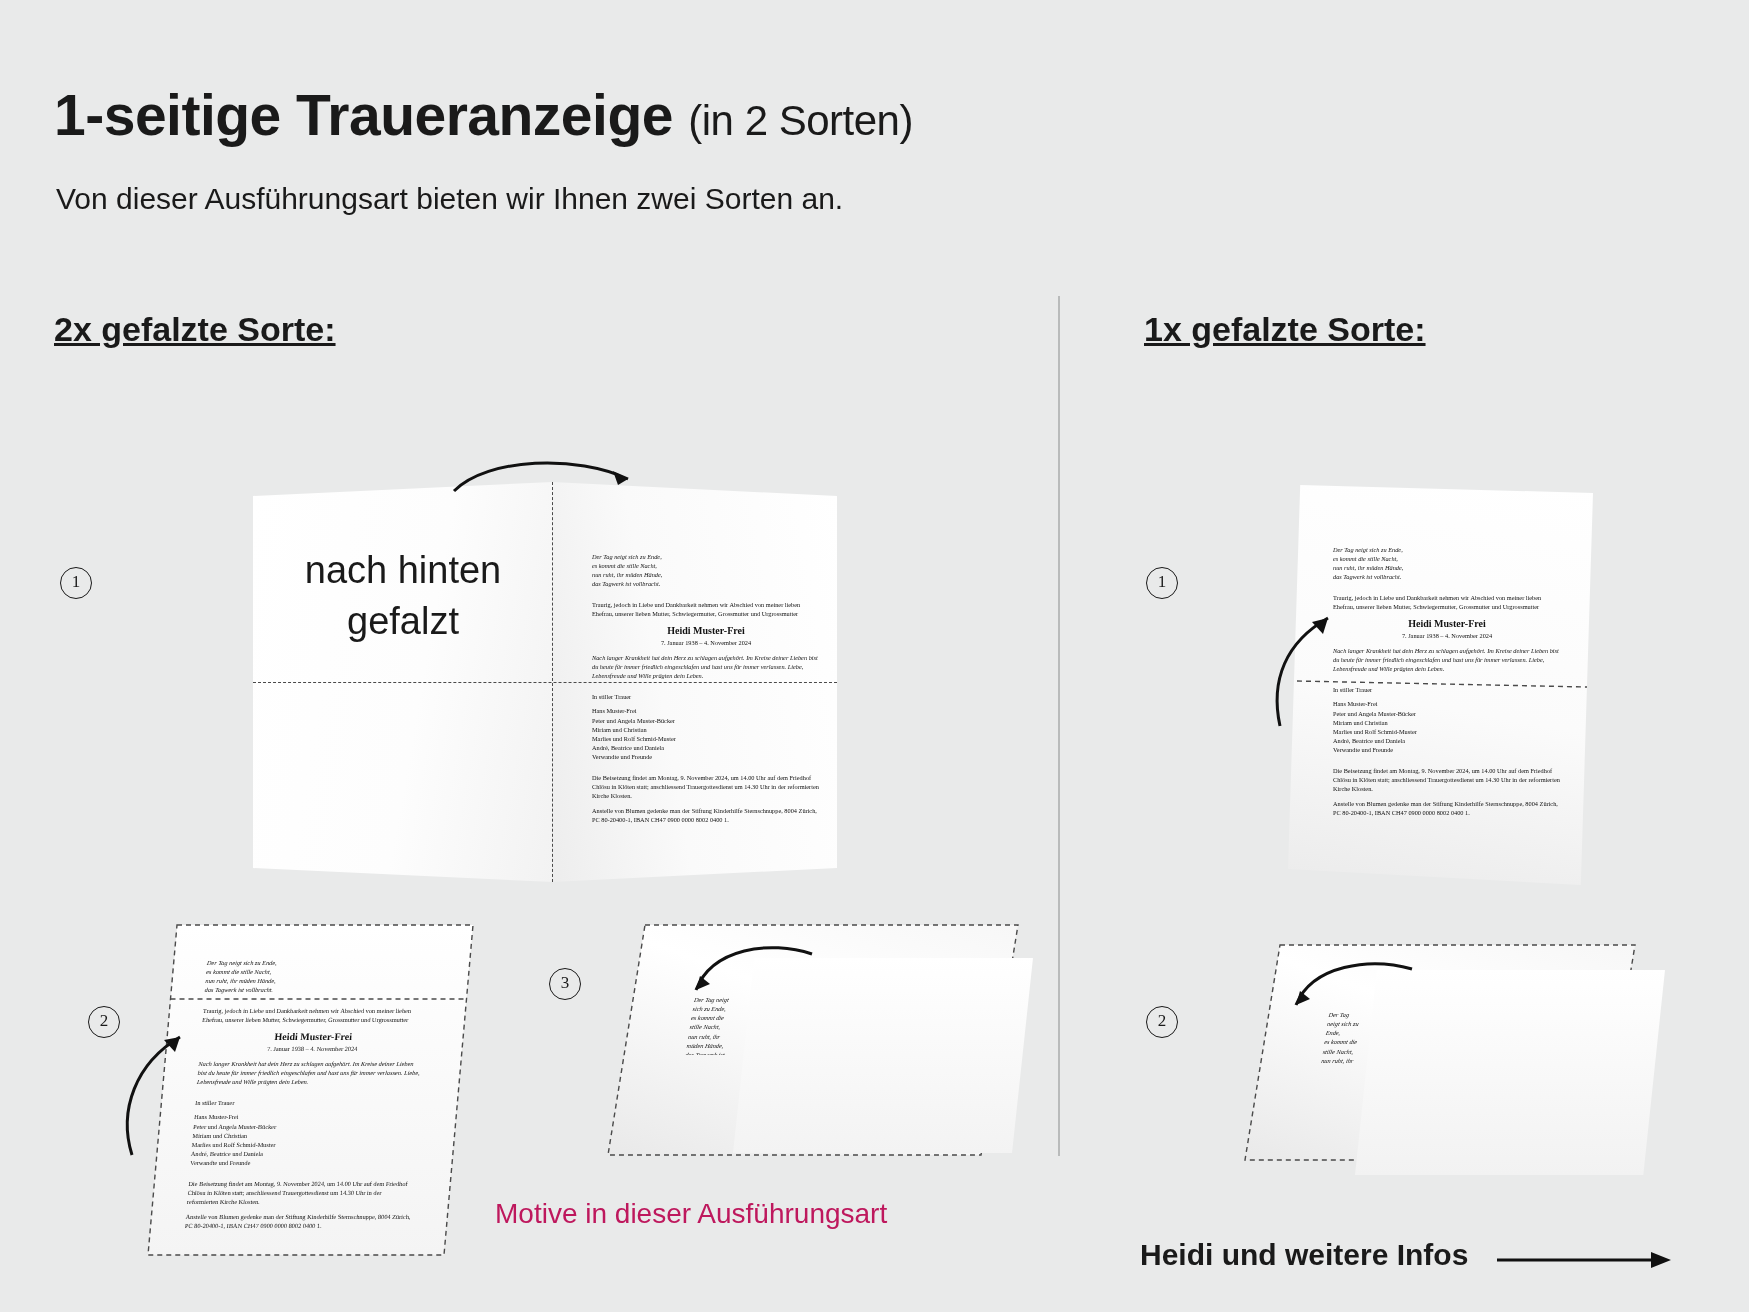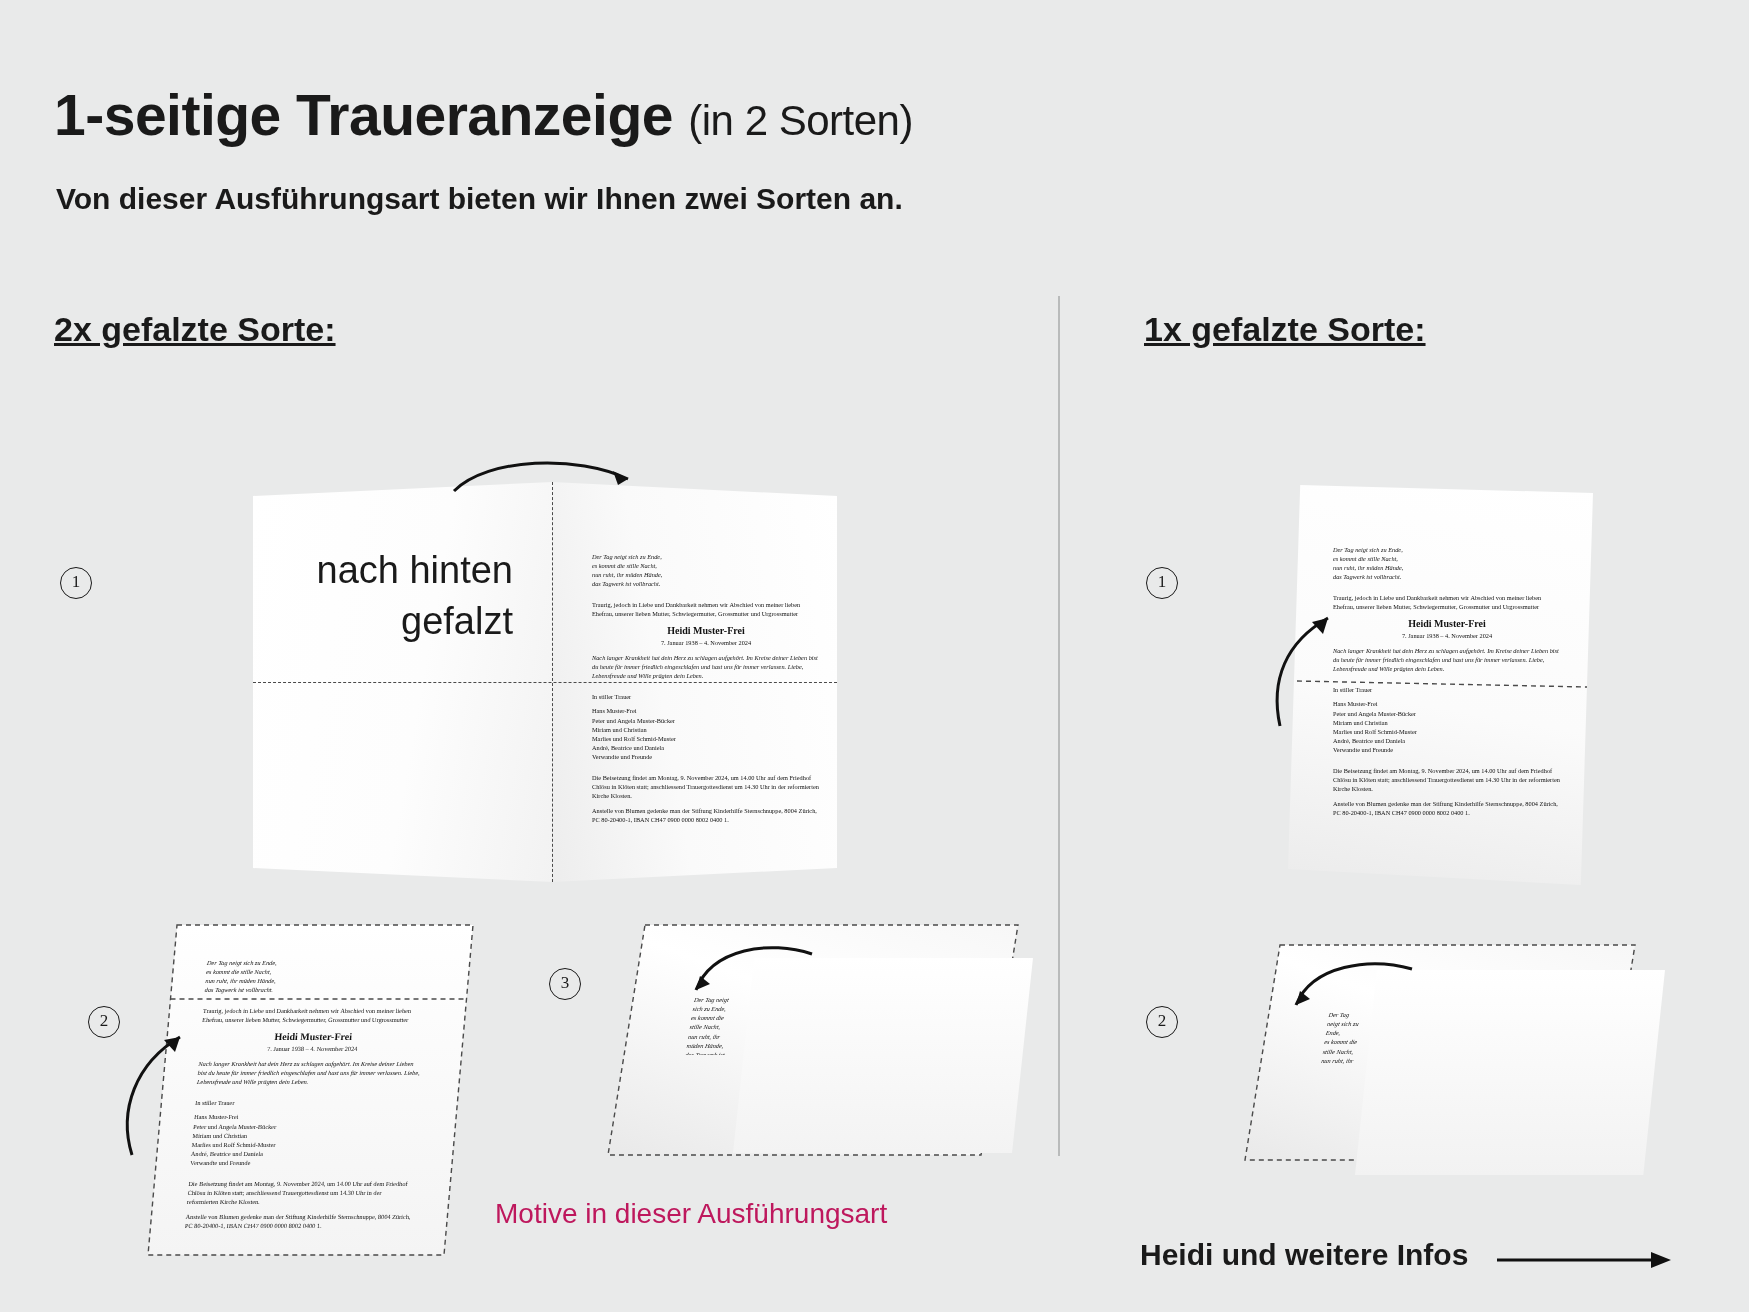--- a/index.html
+++ b/index.html
@@ -29,21 +29,21 @@
   }
   .page-title .sub {
     font-size: 42px;
     font-weight: 400;
   }
   .page-subtitle {
     position: absolute;
     left: 56px;
     top: 182px;
     font-size: 30px;
-    font-weight: 700;
+    font-weight: 400;
   }
   .col-title {
     position: absolute;
     font-size: 34px;
     font-weight: 700;
     text-decoration: underline;
   }
   .col-title.left { left: 54px; top: 310px; }
   .col-title.right { left: 1144px; top: 310px; }
 
@@ -159,21 +159,21 @@
 <div class="sheet paper-b" style="left:552px; top:482px; width:285px; height:400px; clip-path: polygon(0% 0%, 100% 3.5%, 100% 96.5%, 0% 100%);"></div>
 
 <div class="dashed-v" style="left:552px; top:482px; height:400px;"></div>
 <div class="dashed-h" style="left:253px; top:682px; width:584px;"></div>
 
 <svg class="arrow" style="left:448px; top:455px;" width="200" height="50" viewBox="0 0 200 50">
   <path d="M6,36 C40,2 130,0 180,24" fill="none" stroke="#111" stroke-width="3"></path>
   <path d="M180,24 L165,16 L170,30 Z" fill="#111"></path>
 </svg>
 
-<div class="fold-label" style="left:273px; top:545px; width:240px;text-align:right;">
+<div class="fold-label" style="left:283px; top:545px; width:240px;">
   <span>nach hinten</span><br>
   <span>gefalzt</span>
 </div>
 
 <div class="obit" style="left:592px; top:552px; width:228px; font-size:6.3px; line-height:1.45;">
   <p class="poem">
     <span>Der Tag neigt sich zu Ende,</span><br>
     <span>es kommt die stille Nacht,</span><br>
     <span>nun ruht, ihr müden Hände,</span><br>
     <span>das Tagwerk ist vollbracht.</span>

